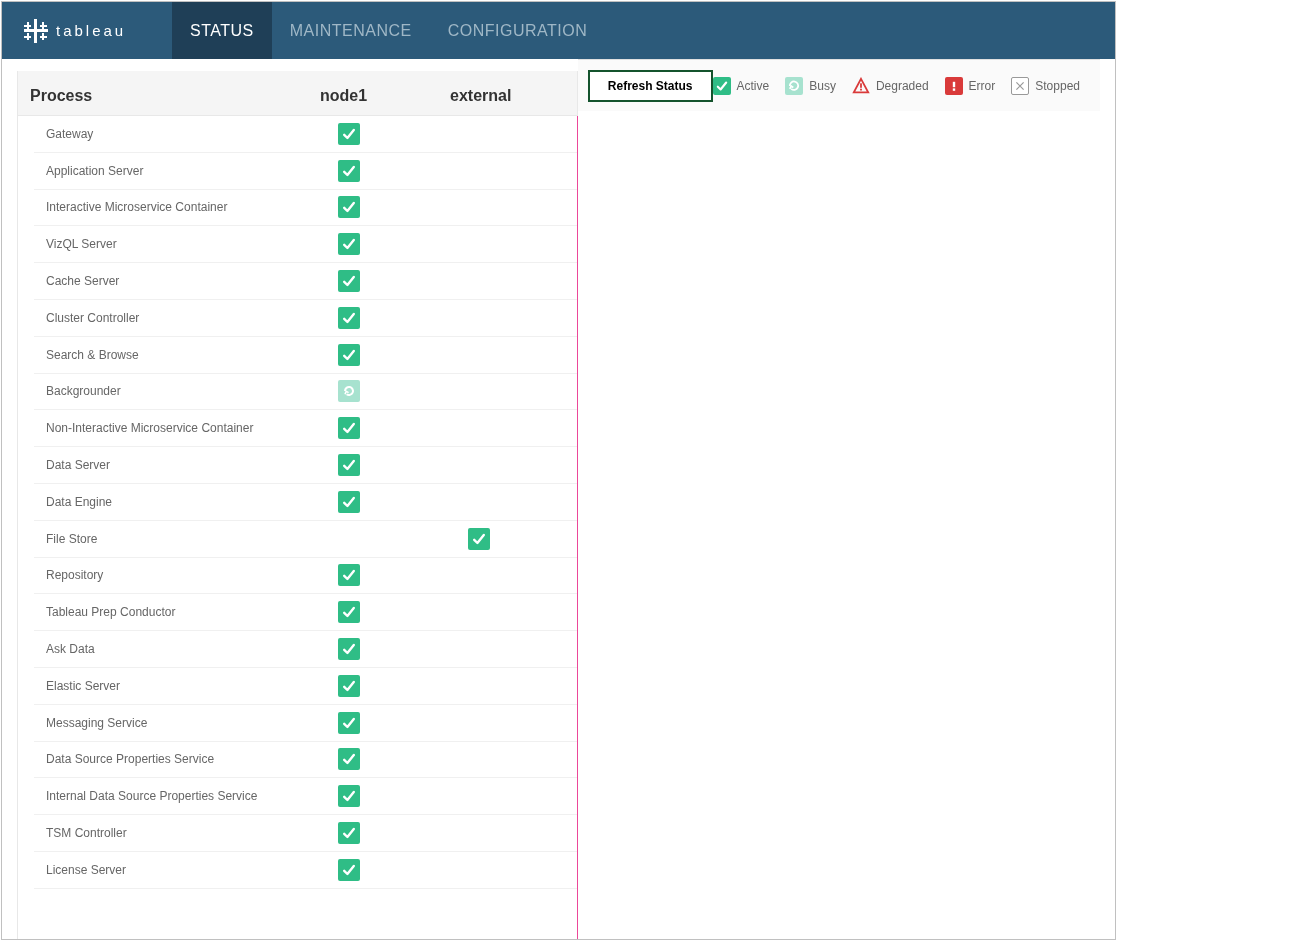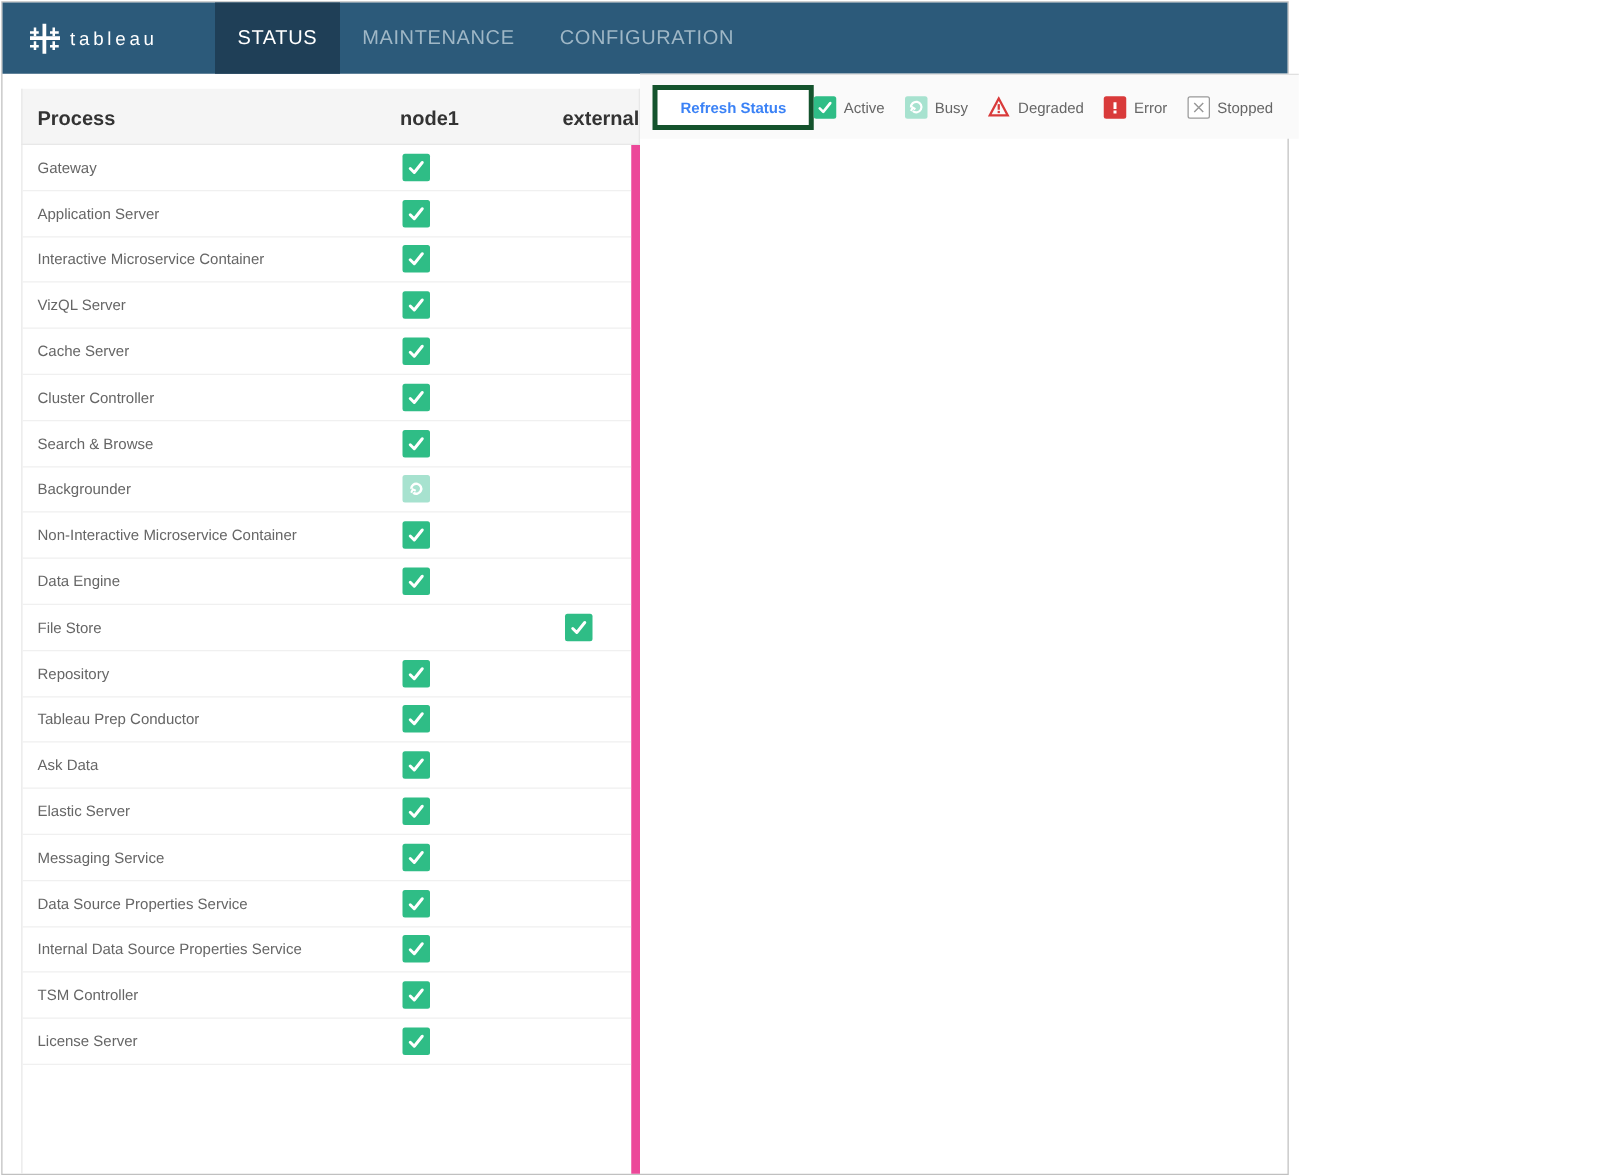--- a/index.html
+++ b/index.html
@@ -1,36 +1,36 @@
 <!DOCTYPE html>
 <html><head>
 <meta charset="utf-8">
 <style>
   * { box-sizing: border-box; margin: 0; padding: 0; }
   body { font-family: "Helvetica Neue", Arial, sans-serif; background: #fff; font-size: 13px; color: #333; }
-  .outer { border: 1px solid #c0c0c0; width: 1030px; height: 939px; margin: 1px; position: relative; display: flex; flex-direction: column; }
+  .outer { border: 1px solid #c0c0c0; width: 1115px; height: 939px; margin: 1px; position: relative; display: flex; flex-direction: column; }
   .topbar { background: #2c5a7a; height: 57px; display: flex; align-items: stretch; flex-shrink: 0; }
   .logo-wrap { display:flex; align-items:center; padding: 0 20px; }
   .logo { fill: #fff; }
   .nav-tabs { display: flex; align-items: stretch; }
   .nav-tab { display: flex; align-items: center; padding: 0 18px; color: #9fb7c6; font-size: 16px; letter-spacing: 0.5px; cursor: pointer; }
   .nav-tab.active { background: #1f3f57; color: #fff; }
   .content { flex: 1; padding: 0 15px 0 15px; display:flex; flex-direction:row; min-height:0; }
   .table-wrap { flex:1; min-height:0; display:flex; flex-direction:column; }
   .thead { display:flex; padding: 16px 0 10px 12px; background: #f5f5f5; border: 1px solid #e8e8e8; border-top:none; font-weight:600; color:#333; font-size:16px; margin-top: 12px; }
   .col-process { flex: 0 0 290px; }
   .col-node1 { flex: 0 0 130px; }
   .col-external { flex: 1; }
-  .tbody { flex:1; overflow:hidden; border-left:1px solid #e8e8e8; border-right:7px solid #ec4899; }
+  .tbody { flex:1; overflow:hidden; border-left:1px solid #e8e8e8; border-right:1px solid #ec4899;padding-left:16px; }
   .row { display:flex; align-items:center; height: 36.8px; border-bottom:1px solid #f0f0f0; padding-left:12px; color:#666; font-size:12px; }
   .status-icon { width: 22px; height: 22px; display: inline-flex; align-items:center; justify-content:center; border-radius:2px; margin-left: 2px;}
   .status-active { background:#2fbd86; }
   .status-busy { background:#a7e2cf; }
   .footer { height: 52px; border-top: 1px solid #e0e0e0; display:flex; align-items:center; justify-content:space-between; padding: 0 20px 0 10px; flex-shrink:0; background:#fafafa; }
-  .refresh-btn { background:#fff; border:4px solid #14532d; padding: 7px 18px; font-size:12px; color:#3b82f6; font-weight:600; cursor:pointer; }
+  .refresh-btn { background:#fff; border:2px solid #14532d; padding: 7px 18px; font-size:12px; color:#000000; font-weight:600; cursor:pointer; }
   .legend { display:flex; gap: 16px; align-items:center; }
   .legend-item { display:flex; align-items:center; gap:6px; color:#666; font-size:12px; }
   .legend-icon { width:18px; height:18px; display:inline-flex; align-items:center; justify-content:center; border-radius:2px;}
   .legend-active{ background:#2fbd86;}
   .legend-busy{ background:#a7e2cf;}
   .legend-error{ background:#d93a3a;}
   .legend-stopped{ background:#fff; border:1px solid #999;}
   svg.check path{ stroke:#fff; stroke-width:3; fill:none; stroke-linecap:round; stroke-linejoin:round;}
   svg.busy path{ stroke:#fff; stroke-width:2.5; fill:none;}
 </style>
@@ -150,20 +150,29 @@
           <div class="row">
             <div class="col-process">Non-Interactive Microservice Container</div>
             <div class="col-node1"><span class="status-icon status-active">
                 <svg class="check" width="16" height="16" viewBox="0 0 20 20">
                   <path d="M4 11 L8 15 L16 5"></path>
                 </svg>
               </span></div>
             <div class="col-external"></div>
           </div>
           <div class="row">
+            <div class="col-process">Data Server</div>
+            <div class="col-node1"><span class="status-icon status-active">
+                <svg class="check" width="16" height="16" viewBox="0 0 20 20">
+                  <path d="M4 11 L8 15 L16 5"></path>
+                </svg>
+              </span></div>
+            <div class="col-external"></div>
+          </div>
+          <div class="row">
             <div class="col-process">Data Engine</div>
             <div class="col-node1"><span class="status-icon status-active">
                 <svg class="check" width="16" height="16" viewBox="0 0 20 20">
                   <path d="M4 11 L8 15 L16 5"></path>
                 </svg>
               </span></div>
             <div class="col-external"></div>
           </div>
           <div class="row">
             <div class="col-process">File Store</div>

